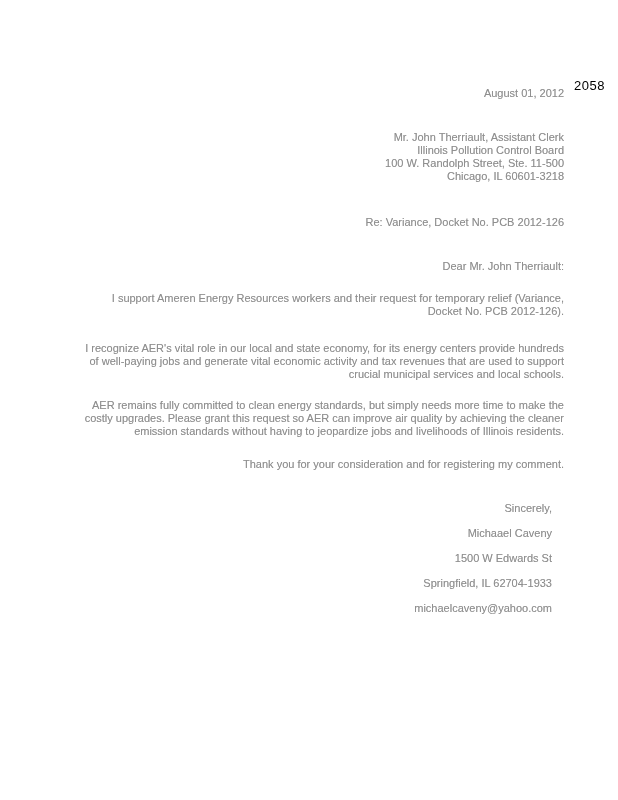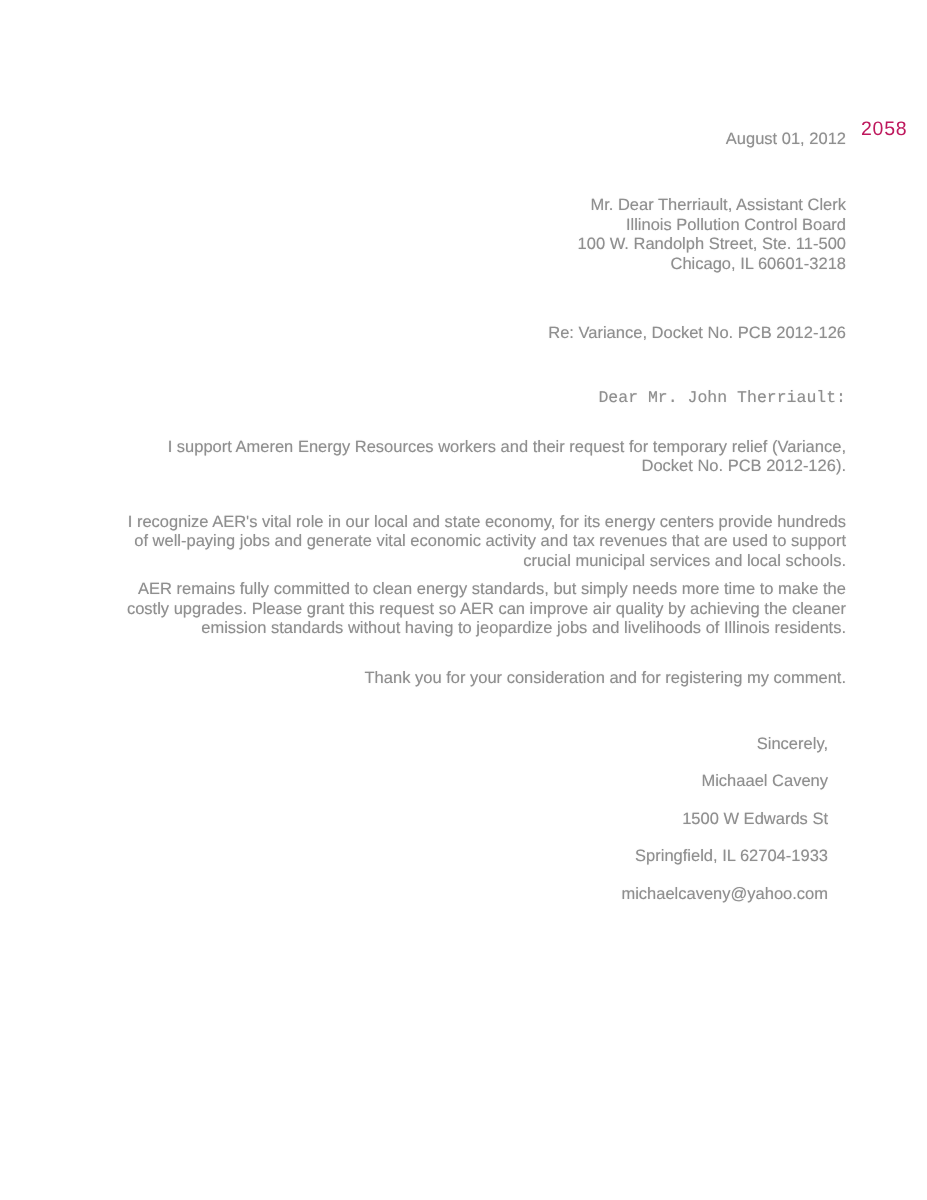--- a/index.html
+++ b/index.html
@@ -13,58 +13,58 @@
     height: 800px;
     background: #ffffff;
     overflow: hidden;
     font-family: "Liberation Sans", "DejaVu Sans", sans-serif;
   }
   .stamp {
     position: absolute;
     top: 78px;
     left: 574px;
     font-size: 13px;
-    color: #be185d;
+    color: #000000;
     letter-spacing: 0.5px;
   }
   .letter {
     position: absolute;
     left: 80px;
     top: 87px;
     width: 484px;
     font-size: 11px;
     line-height: 13px;
     color: #8f8f8f;
     text-shadow: 0 0 0.6px rgba(150,150,150,0.55);
     text-align: right;
   }
   .date-line { margin: 0 0 31px 0; }
   .recipient-block { margin: 0 0 33px 0; }
   .recipient-block div { margin: 0; }
   .subject-line { margin: 16px 0 31px 0; }
-  .salutation-line { margin: 0 0 19px 0; font-family: Liberation Mono, monospace; }
+  .salutation-line { margin: 0 0 19px 0; }
   .para { margin: 0 0 24px 0; }
-  .para-2 { margin: 0 0 6px 0; }
+  .para-2 { margin: 0 0 18px 0; }
   .para-3 { margin: 0 0 20px 0; }
   .thanks-line { margin: 0 0 31px 0; }
   .signature-block div { margin: 12px; }
 </style>
 </head>
 <body>
 
 <div class="page">
 
   <div class="stamp">2058</div>
 
   <div class="letter">
 
     <div class="date-line">August 01, 2012</div>
 
     <div class="recipient-block">
-      <div>Mr. Dear Therriault, Assistant Clerk</div>
+      <div>Mr. John Therriault, Assistant Clerk</div>
       <div>Illinois Pollution Control Board</div>
       <div>100 W. Randolph Street, Ste. 11-500</div>
       <div>Chicago, IL 60601-3218</div>
     </div>
 
     <div class="subject-line">Re: Variance, Docket No. PCB 2012-126</div>
 
     <div class="salutation-line">Dear Mr. John Therriault:</div>
 
     <p class="para para-1">I support Ameren Energy Resources workers and their request for temporary relief (Variance, Docket No. PCB 2012-126).</p>

